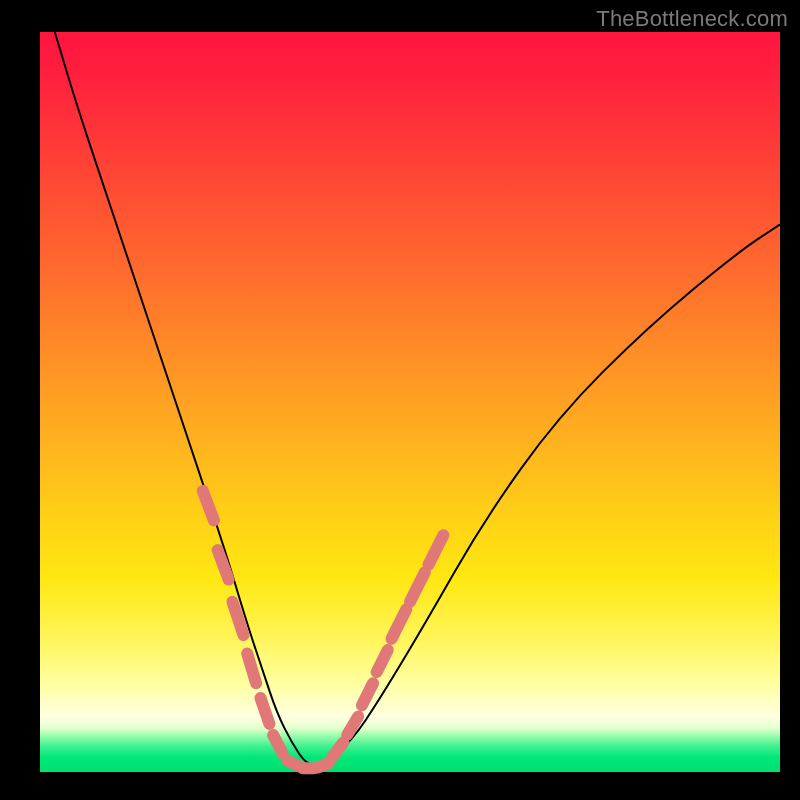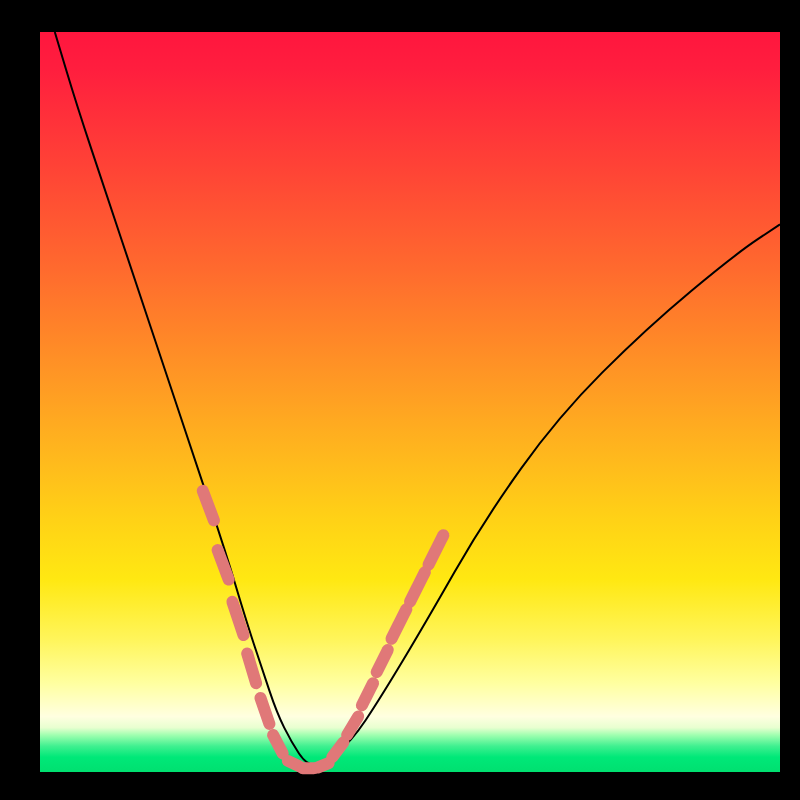--- a/index.html
+++ b/index.html
@@ -71,20 +71,21 @@
     stroke: #e07878;
     stroke-width: 12;
     stroke-linecap: round;
     fill: none;
   }
 </style>
 </head>
 <body>
 
 <div class="frame">
+  <div class="watermark">TheBottleneck.com</div>
 
   <div class="plot">
     <svg class="curve" viewBox="0 0 740 740">
       <path id="main-curve" class="black-curve" d="M 14.8 0.0 Q 14.8 0.0 25.9 37.0 Q 37.0 74.0 51.8 118.4 Q 66.6 162.8 81.4 207.2 Q 96.2 251.6 111.0 296.0 Q 125.8 340.4 140.6 384.8 Q 155.4 429.2 170.2 473.6 Q 185.0 518.0 196.1 555.0 Q 207.2 592.0 214.6 614.2 Q 222.0 636.4 229.4 658.6 Q 236.8 680.8 244.2 695.6 Q 251.6 710.4 259.0 721.5 Q 266.4 732.6 273.8 732.6 Q 281.2 732.6 296.0 721.5 Q 310.8 710.4 325.6 688.2 Q 340.4 666.0 362.6 629.0 Q 384.8 592.0 414.4 540.2 Q 444.0 488.4 481.0 436.6 Q 518.0 384.8 562.4 340.4 Q 606.8 296.0 651.2 259.0 Q 695.6 222.0 717.8 207.2 T 740.0 192.4"></path>
       <g id="dash-group">
           <line x1="162.8" y1="458.8" x2="173.9" y2="488.4" class="dash-seg"></line>
           <line x1="177.6" y1="518.0" x2="188.7" y2="547.6" class="dash-seg"></line>
           <line x1="192.4" y1="569.8" x2="203.5" y2="603.1" class="dash-seg"></line>
           <line x1="207.2" y1="621.6" x2="216.1" y2="651.2" class="dash-seg"></line>
           <line x1="220.5" y1="666.0" x2="229.4" y2="691.9" class="dash-seg"></line>

